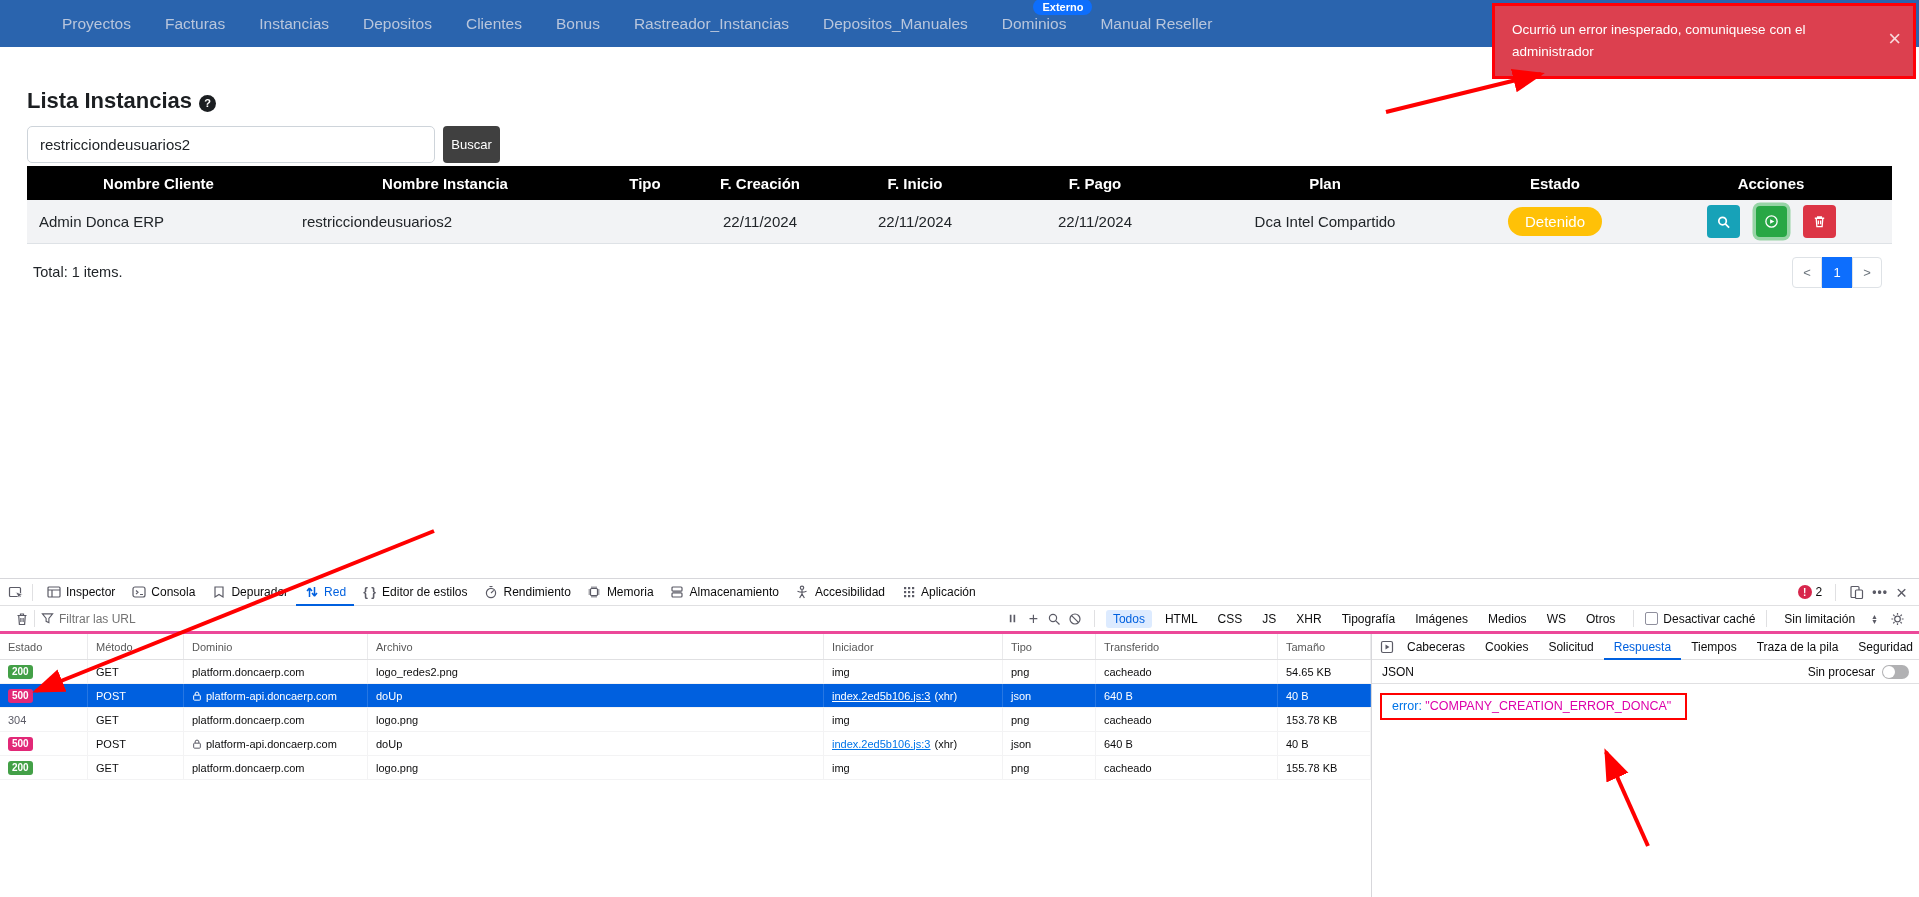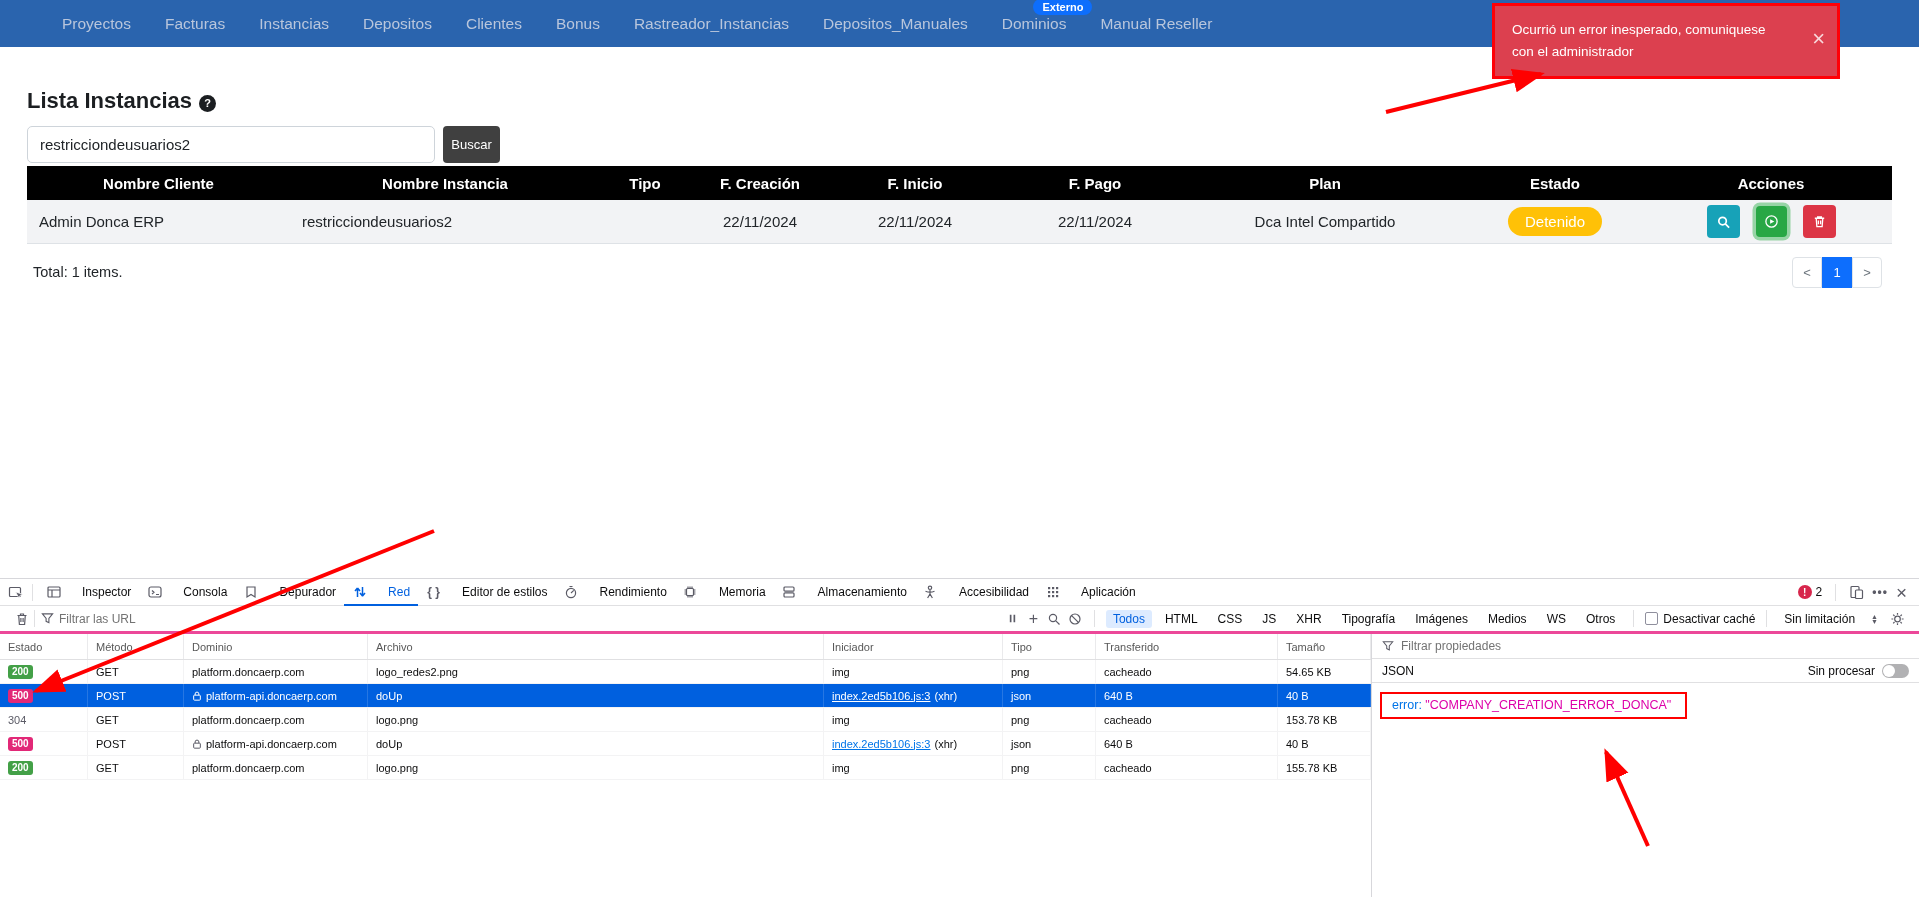--- a/index.html
+++ b/index.html
@@ -13,21 +13,21 @@
   .brand-icon { width:34px; height:34px; }
   .brand-text { color:#fff; font-size:24px; font-weight:bold; letter-spacing:-0.5px; white-space:nowrap; }
   .brand-badge { background:#fff; color:#2a64ae; font-size:7px; font-weight:bold; line-height:7px;
                  width:12px; padding:2px 0 1px 3px; border-radius:3px; word-break:break-all; margin-left:2px; }
   .nav-items { display:flex; align-items:center; margin-left:28px; gap:34px; }
   .nav-link { color:#b9c6dc; font-size:15.5px; text-decoration:none; white-space:nowrap; position:relative; }
   .externo-badge { position:absolute; top:-16px; right:-26px; background:#0d6efd; color:#fff;
                    font-size:11px; font-weight:bold; padding:2px 9px; border-radius:10px; }
 
   
-  .toast-wrap { position:absolute; left:1492px; top:3px; width:348px; height:76px;
+  .toast-wrap { position:absolute; left:1492px; top:3px; width:424px; height:76px;
                 border:3px solid #ff0007; background:#dc404f; z-index:40; }
   .toast-msg { color:#fff; font-size:13.5px; line-height:1.65; padding:13px 52px 12px 17px; display:block; }
   .toast-close { position:absolute; right:12px; top:22px; color:rgba(255,255,255,.8); font-size:22px;
                  font-weight:300; cursor:pointer; line-height:1; }
 
   
   .page-title-row { position:absolute; left:27px; top:88px; display:flex; align-items:center; gap:7px; }
   .page-title { font-size:22px; font-weight:600; color:#1b1e21; }
   .help-icon { width:17px; height:17px; border-radius:50%; background:#1b1e21; color:#fff; font-size:11px;
                font-weight:bold; display:flex; align-items:center; justify-content:center; margin-top:4px; }
@@ -60,21 +60,21 @@
   .pg.active { background:#0d6efd; border-color:#0d6efd; color:#fff; }
 
   
   .devtools { position:absolute; left:0; right:0; top:578px; bottom:0; background:#fff;
               border-top:1px solid #d7d7db; font-size:12px; color:#0c0c0d; z-index:5; }
   .ic { display:inline-flex; width:15px; height:15px; align-items:center; justify-content:center; flex:none; }
   .ic svg { stroke:#5b5b66; fill:none; stroke-width:1.2; }
   .vsep { width:1px; height:17px; background:#e0e0e2; margin:0 5px; flex:none; }
 
   .dt-tabbar { height:27px; border-bottom:1px solid #e0e0e2; display:flex; align-items:center; padding:0 4px; }
-  .dt-tab { display:flex; align-items:center; gap:21px; padding:0 8px; height:27px; cursor:pointer; }
+  .dt-tab { display:flex; align-items:center; gap:5px; padding:0 8px; height:27px; cursor:pointer; }
   .dt-tab.active { color:#0060df; border-bottom:2px solid #0060df; padding-top:2px; }
   .dt-tab.active .ic svg { stroke:#0060df; }
   .dt-right { margin-left:auto; display:flex; align-items:center; gap:8px; padding-right:8px; }
   .err-badge { display:flex; align-items:center; gap:4px; }
   .err-dot { width:14px; height:14px; border-radius:50%; background:#d7264c; color:#fff; font-size:10px;
              font-weight:bold; display:flex; align-items:center; justify-content:center; }
   .meatball { letter-spacing:1px; font-weight:bold; color:#5b5b66; }
   .dt-close { font-size:19px; color:#5b5b66; line-height:1; cursor:pointer; }
 
   .dt-toolbar { height:28px; border-bottom:3px solid #ec4899; display:flex; align-items:center; padding:0 14px; }
@@ -495,27 +495,35 @@
         <div>platform.doncaerp.com</div>
         <div>logo.png</div>
         <div>img</div>
         <div>png</div>
         <div>cacheado</div>
         <div>155.78 KB</div>
       </div>
     </div>
 
     <div class="detail">
-      <div class="detail-filter">
-        <span class="ic">
-          <svg viewBox="0 0 14 14" width="12" height="12">
-              <path d="M1.5 2 H12.5 L8.5 7 V11.5 L5.5 10 V7 Z"></path>
+      <div class="detail-tabs">
+        <span class="ic" style="margin:0 3px">
+          <svg viewBox="0 0 14 14" width="14" height="14">
+              <rect x="1.5" y="1.5" width="11" height="11" rx="1.5"></rect>
+              <path d="M5.5 4.5 L9.5 7 L5.5 9.5 Z" fill="#5b5b66" stroke="none"></path>
             </svg>
         </span>
-        <span>Filtrar propiedades</span>
+        <span class="d-tab">Cabeceras</span>
+        <span class="d-tab">Cookies</span>
+        <span class="d-tab">Solicitud</span>
+        <span class="d-tab active">Respuesta</span>
+        <span class="d-tab">Tiempos</span>
+        <span class="d-tab">Traza de la pila</span>
+        <span class="d-tab">Seguridad</span>
+
       </div>
       <div class="json-bar">
         <span>JSON</span>
         <span class="json-right">
           <span>Sin procesar</span>
           <span class="toggle">
               <span class="knob"></span>
             </span>
         </span>
       </div>

